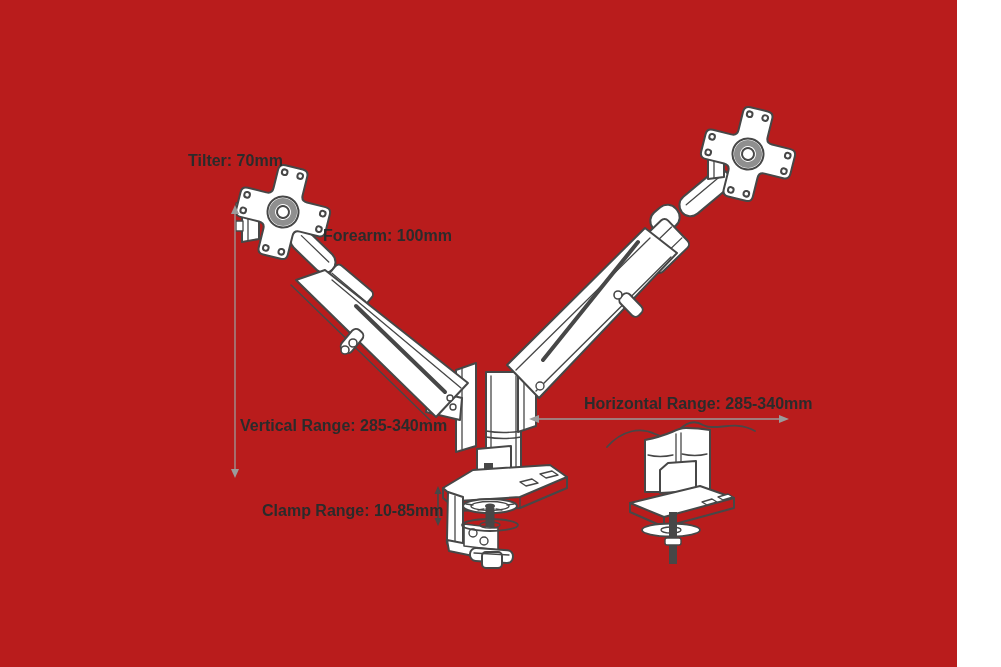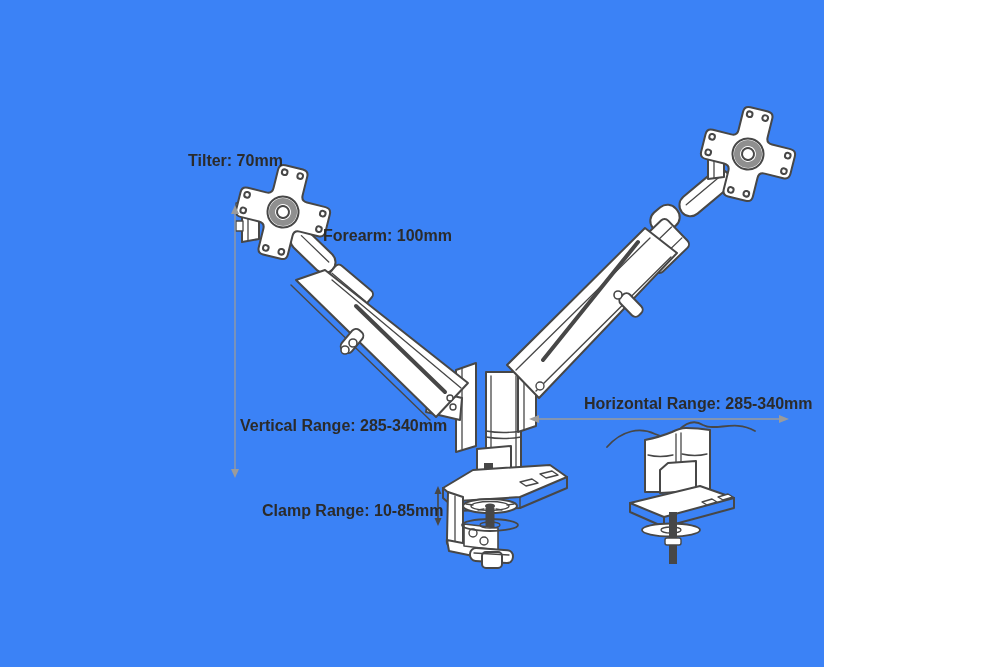--- a/index.html
+++ b/index.html
@@ -1,16 +1,16 @@
 <!DOCTYPE html>
 <html><head>
 <meta charset="utf-8">
 <style>
   html,body{margin:0;padding:0;background:#ffffff;}
-  .canvas{position:relative;width:824px;height:667px;background:#3b82f6;overflow:hidden;}
+  .canvas{position:relative;width:957px;height:667px;background:#b91c1c;overflow:hidden;}
   svg{display:block;}
   .labels text{
     font-family:"Liberation Sans", sans-serif;
     font-weight:700;
     font-size:16px;
   }
 </style>
 </head>
 <body>
 

